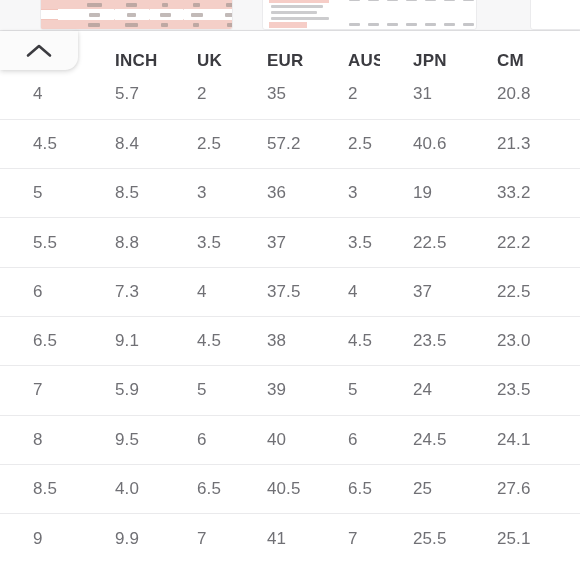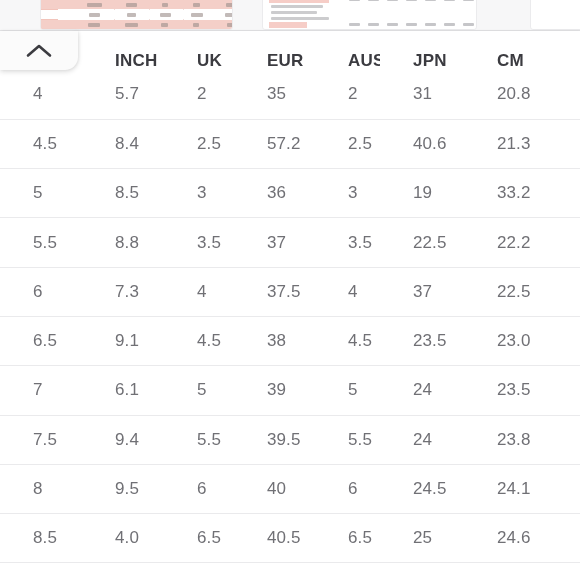--- a/index.html
+++ b/index.html
@@ -260,53 +260,44 @@
           <td>6.5</td>
           <td>9.1</td>
           <td>4.5</td>
           <td>38</td>
           <td>4.5</td>
           <td>23.5</td>
           <td>23.0</td>
         </tr>
         <tr>
           <td>7</td>
-          <td>6.1</td>
+          <td>5.9</td>
           <td>5</td>
           <td>39</td>
           <td>5</td>
           <td>24</td>
           <td>23.5</td>
-        </tr>
-        <tr>
-          <td>7.5</td>
-          <td>9.4</td>
-          <td>5.5</td>
-          <td>39.5</td>
-          <td>5.5</td>
-          <td>24</td>
-          <td>23.8</td>
         </tr>
         <tr>
           <td>8</td>
           <td>9.5</td>
           <td>6</td>
           <td>40</td>
           <td>6</td>
           <td>24.5</td>
           <td>24.1</td>
         </tr>
         <tr>
           <td>8.5</td>
           <td>4.0</td>
           <td>6.5</td>
           <td>40.5</td>
           <td>6.5</td>
           <td>25</td>
-          <td>24.6</td>
+          <td>27.6</td>
         </tr>
         <tr>
           <td>9</td>
           <td>9.9</td>
           <td>7</td>
           <td>41</td>
           <td>7</td>
           <td>25.5</td>
           <td>25.1</td>
         </tr>

